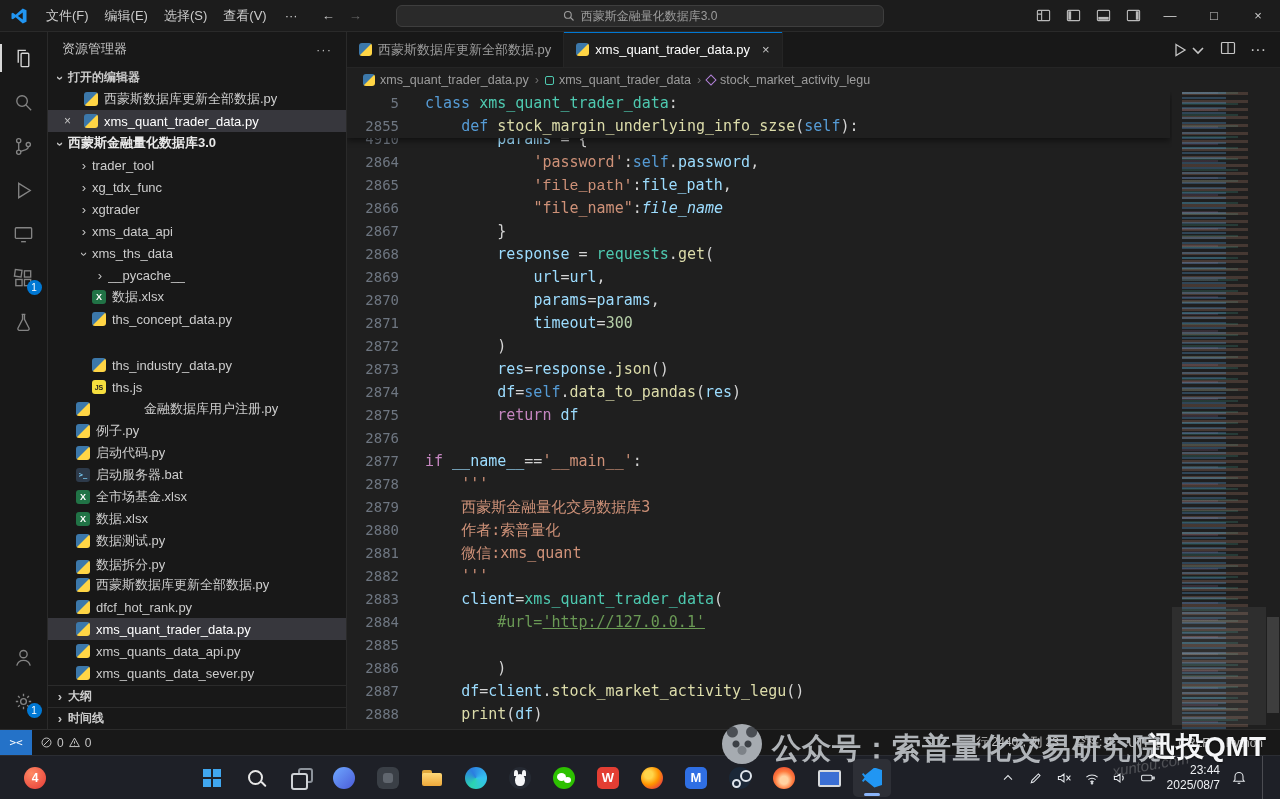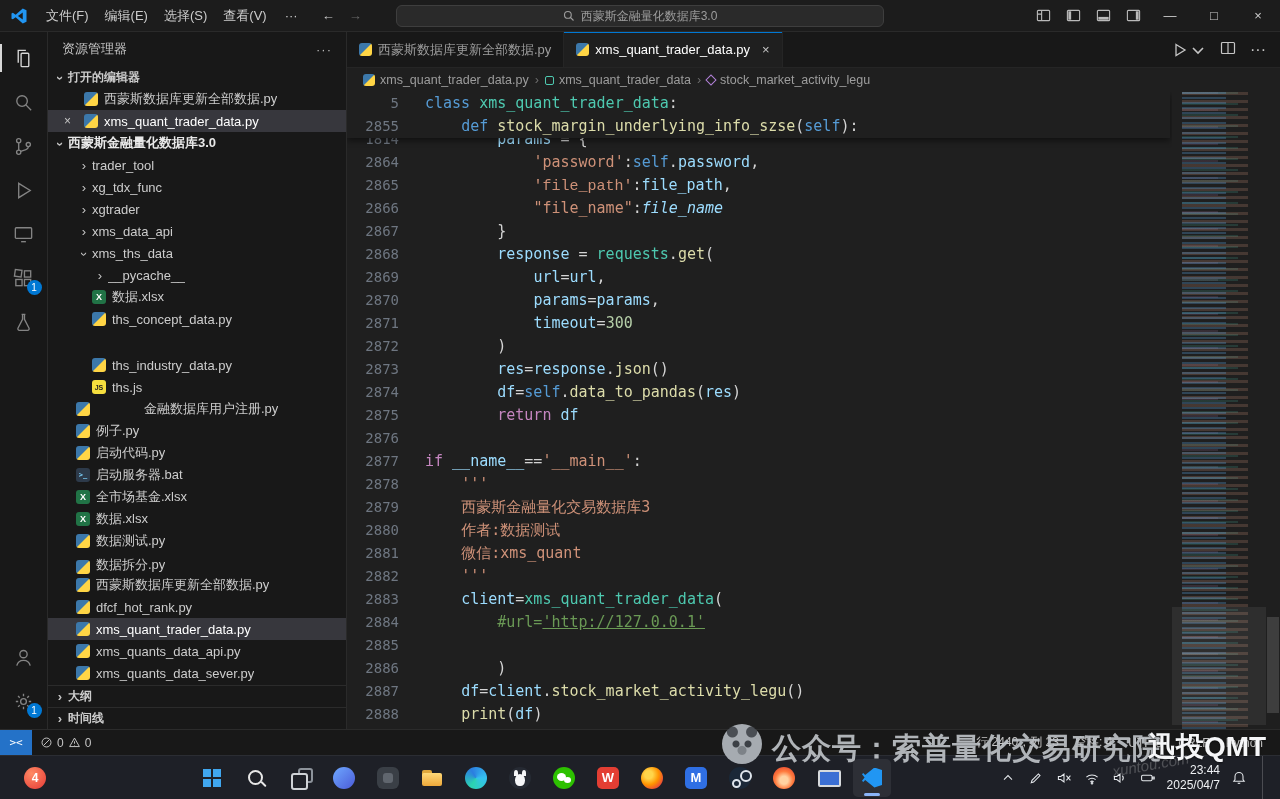--- a/index.html
+++ b/index.html
@@ -447,40 +447,40 @@
             <span>stock_market_activity_legu</span>
           </span>
       </div>
       <div class="editor">
         <div class="code-scroll">
           <div class="sticky">
               <div class="code-row"><div class="ln">5</div><div class="code"><span style="color: rgb(86, 156, 214);">class</span><span style="color: rgb(212, 212, 212);"> </span><span style="color: rgb(78, 201, 176);">xms_quant_trader_data</span><span style="color: rgb(212, 212, 212);">:</span></div></div>
               <div class="code-row"><div class="ln">2855</div><div class="code"><span style="color: rgb(212, 212, 212);">    </span><span style="color: rgb(86, 156, 214);">def</span><span style="color: rgb(212, 212, 212);"> </span><span style="color: rgb(220, 220, 170);">stock_margin_underlying_info_szse</span><span style="color: rgb(212, 212, 212);">(</span><span style="color: rgb(86, 156, 214);">self</span><span style="color: rgb(212, 212, 212);">):</span></div></div>
             </div>
           <div class="partial">
-              <div class="code-row"><div class="ln">1814</div><div class="code"><span style="color: rgb(212, 212, 212);">        </span><span style="color: rgb(156, 220, 254);">params</span><span style="color: rgb(212, 212, 212);"> = </span><span style="color: rgb(212, 212, 212);">{</span></div></div>
+              <div class="code-row"><div class="ln">4910</div><div class="code"><span style="color: rgb(212, 212, 212);">        </span><span style="color: rgb(156, 220, 254);">params</span><span style="color: rgb(212, 212, 212);"> = </span><span style="color: rgb(212, 212, 212);">{</span></div></div>
             </div>
           <div>
               <div class="code-row"><div class="ln">2864</div><div class="code"><span style="color: rgb(212, 212, 212);">            </span><span style="color: rgb(206, 145, 120);">'password'</span><span style="color: rgb(212, 212, 212);">:</span><span style="color: rgb(86, 156, 214);">self</span><span style="color: rgb(212, 212, 212);">.</span><span style="color: rgb(156, 220, 254);">password</span><span style="color: rgb(212, 212, 212);">,</span></div></div>
               <div class="code-row"><div class="ln">2865</div><div class="code"><span style="color: rgb(212, 212, 212);">            </span><span style="color: rgb(206, 145, 120); font-family: Liberation Mono, monospace;">'file_path'</span><span style="color: rgb(212, 212, 212);">:</span><span style="color: rgb(156, 220, 254);">file_path</span><span style="color: rgb(212, 212, 212);">,</span></div></div>
               <div class="code-row"><div class="ln">2866</div><div class="code"><span style="color: rgb(212, 212, 212);">            </span><span style="color: rgb(206, 145, 120);">"file_name"</span><span style="color: rgb(212, 212, 212);">:</span><span style="color: rgb(156, 220, 254); font-style: italic;">file_name</span></div></div>
               <div class="code-row"><div class="ln">2867</div><div class="code"><span style="color: rgb(212, 212, 212);">        }</span></div></div>
               <div class="code-row"><div class="ln">2868</div><div class="code"><span style="color: rgb(212, 212, 212);">        </span><span style="color: rgb(156, 220, 254);">response</span><span style="color: rgb(212, 212, 212);"> = </span><span style="color: rgb(78, 201, 176);">requests</span><span style="color: rgb(212, 212, 212);">.</span><span style="color: rgb(220, 220, 170);">get</span><span style="color: rgb(212, 212, 212);">(</span></div></div>
               <div class="code-row"><div class="ln">2869</div><div class="code"><span style="color: rgb(212, 212, 212);">            </span><span style="color: rgb(156, 220, 254);">url</span><span style="color: rgb(212, 212, 212);">=</span><span style="color: rgb(156, 220, 254);">url</span><span style="color: rgb(212, 212, 212);">,</span></div></div>
               <div class="code-row"><div class="ln">2870</div><div class="code"><span style="color: rgb(212, 212, 212);">            </span><span style="color: rgb(156, 220, 254);">params</span><span style="color: rgb(212, 212, 212);">=</span><span style="color: rgb(156, 220, 254);">params</span><span style="color: rgb(212, 212, 212);">,</span></div></div>
               <div class="code-row"><div class="ln">2871</div><div class="code"><span style="color: rgb(212, 212, 212);">            </span><span style="color: rgb(156, 220, 254);">timeout</span><span style="color: rgb(212, 212, 212);">=</span><span style="color: rgb(181, 206, 168);">300</span></div></div>
               <div class="code-row"><div class="ln">2872</div><div class="code"><span style="color: rgb(212, 212, 212);">        )</span></div></div>
               <div class="code-row"><div class="ln">2873</div><div class="code"><span style="color: rgb(212, 212, 212);">        </span><span style="color: rgb(156, 220, 254);">res</span><span style="color: rgb(212, 212, 212);">=</span><span style="color: rgb(156, 220, 254);">response</span><span style="color: rgb(212, 212, 212);">.</span><span style="color: rgb(220, 220, 170);">json</span><span style="color: rgb(212, 212, 212);">()</span></div></div>
               <div class="code-row"><div class="ln">2874</div><div class="code"><span style="color: rgb(212, 212, 212);">        </span><span style="color: rgb(156, 220, 254);">df</span><span style="color: rgb(212, 212, 212);">=</span><span style="color: rgb(86, 156, 214);">self</span><span style="color: rgb(212, 212, 212);">.</span><span style="color: rgb(220, 220, 170);">data_to_pandas</span><span style="color: rgb(212, 212, 212);">(</span><span style="color: rgb(156, 220, 254);">res</span><span style="color: rgb(212, 212, 212);">)</span></div></div>
               <div class="code-row"><div class="ln">2875</div><div class="code"><span style="color: rgb(212, 212, 212);">        </span><span style="color: rgb(197, 134, 192);">return</span><span style="color: rgb(212, 212, 212);"> </span><span style="color: rgb(156, 220, 254);">df</span></div></div>
               <div class="code-row"><div class="ln">2876</div><div class="code"></div></div>
               <div class="code-row"><div class="ln">2877</div><div class="code"><span style="color: rgb(197, 134, 192);">if</span><span style="color: rgb(212, 212, 212);"> </span><span style="color: rgb(156, 220, 254);">__name__</span><span style="color: rgb(212, 212, 212);">==</span><span style="color: rgb(206, 145, 120);">'__main__'</span><span style="color: rgb(212, 212, 212);">:</span></div></div>
               <div class="code-row"><div class="ln">2878</div><div class="code"><span style="color: rgb(212, 212, 212);">    </span><span style="color: rgb(206, 145, 120);">'''</span></div></div>
               <div class="code-row"><div class="ln">2879</div><div class="code"><span style="color: rgb(212, 212, 212);">    </span><span style="color: rgb(206, 145, 120);">西蒙斯金融量化交易数据库3</span></div></div>
-              <div class="code-row"><div class="ln">2880</div><div class="code"><span style="color: rgb(212, 212, 212);">    </span><span style="color: rgb(206, 145, 120);">作者:数据测试</span></div></div>
+              <div class="code-row"><div class="ln">2880</div><div class="code"><span style="color: rgb(212, 212, 212);">    </span><span style="color: rgb(206, 145, 120);">作者:索普量化</span></div></div>
               <div class="code-row"><div class="ln">2881</div><div class="code"><span style="color: rgb(212, 212, 212);">    </span><span style="color: rgb(206, 145, 120);">微信:xms_quant</span></div></div>
               <div class="code-row"><div class="ln">2882</div><div class="code"><span style="color: rgb(212, 212, 212);">    </span><span style="color: rgb(206, 145, 120);">'''</span></div></div>
               <div class="code-row"><div class="ln">2883</div><div class="code"><span style="color: rgb(212, 212, 212);">    </span><span style="color: rgb(156, 220, 254);">client</span><span style="color: rgb(212, 212, 212);">=</span><span style="color: rgb(78, 201, 176);">xms_quant_trader_data</span><span style="color: rgb(212, 212, 212);">(</span></div></div>
               <div class="code-row"><div class="ln">2884</div><div class="code"><span style="color: rgb(212, 212, 212);">        </span><span style="color: rgb(106, 153, 85);">#url=</span><span class="tk-comlink" style="color: rgb(106, 153, 85);">'http://127.0.0.1'</span></div></div>
               <div class="code-row"><div class="ln">2885</div><div class="code"></div></div>
               <div class="code-row"><div class="ln">2886</div><div class="code"><span style="color: rgb(212, 212, 212);">        )</span></div></div>
               <div class="code-row"><div class="ln">2887</div><div class="code"><span style="color: rgb(212, 212, 212);">    </span><span style="color: rgb(156, 220, 254);">df</span><span style="color: rgb(212, 212, 212);">=</span><span style="color: rgb(156, 220, 254);">client</span><span style="color: rgb(212, 212, 212);">.</span><span style="color: rgb(220, 220, 170);">stock_market_activity_legu</span><span style="color: rgb(212, 212, 212);">()</span></div></div>
               <div class="code-row"><div class="ln">2888</div><div class="code"><span style="color: rgb(212, 212, 212);">    </span><span style="color: rgb(220, 220, 170);">print</span><span style="color: rgb(212, 212, 212);">(</span><span style="color: rgb(156, 220, 254);">df</span><span style="color: rgb(212, 212, 212);">)</span></div></div>
             </div>
         </div>
@@ -606,21 +606,21 @@
           </span>
           <span class="tray-ic">
             <svg viewBox="0 0 20 20" fill="none" stroke="currentColor" stroke-width="1.3">
               <rect x="2" y="6.5" width="13" height="7" rx="1.5"></rect>
               <rect x="15.8" y="8.8" width="2" height="2.4"></rect>
             </svg>
           </span>
         </div>
       <div class="clock">
         <div>23:44</div>
-        <div>2025/04/7</div>
+        <div>2025/08/7</div>
       </div>
       <span class="tray-ic">
           <svg viewBox="0 0 20 20" fill="none" stroke="currentColor" stroke-width="1.3">
             <path d="M10 3a5 5 0 0 0-5 5v4l-1.5 2h13L15 12V8a5 5 0 0 0-5-5zM8.5 16a1.8 1.8 0 0 0 3 0"></path>
           </svg>
         </span>
       <div class="desktop-sliver"></div>
     </div>
   </div>
 

